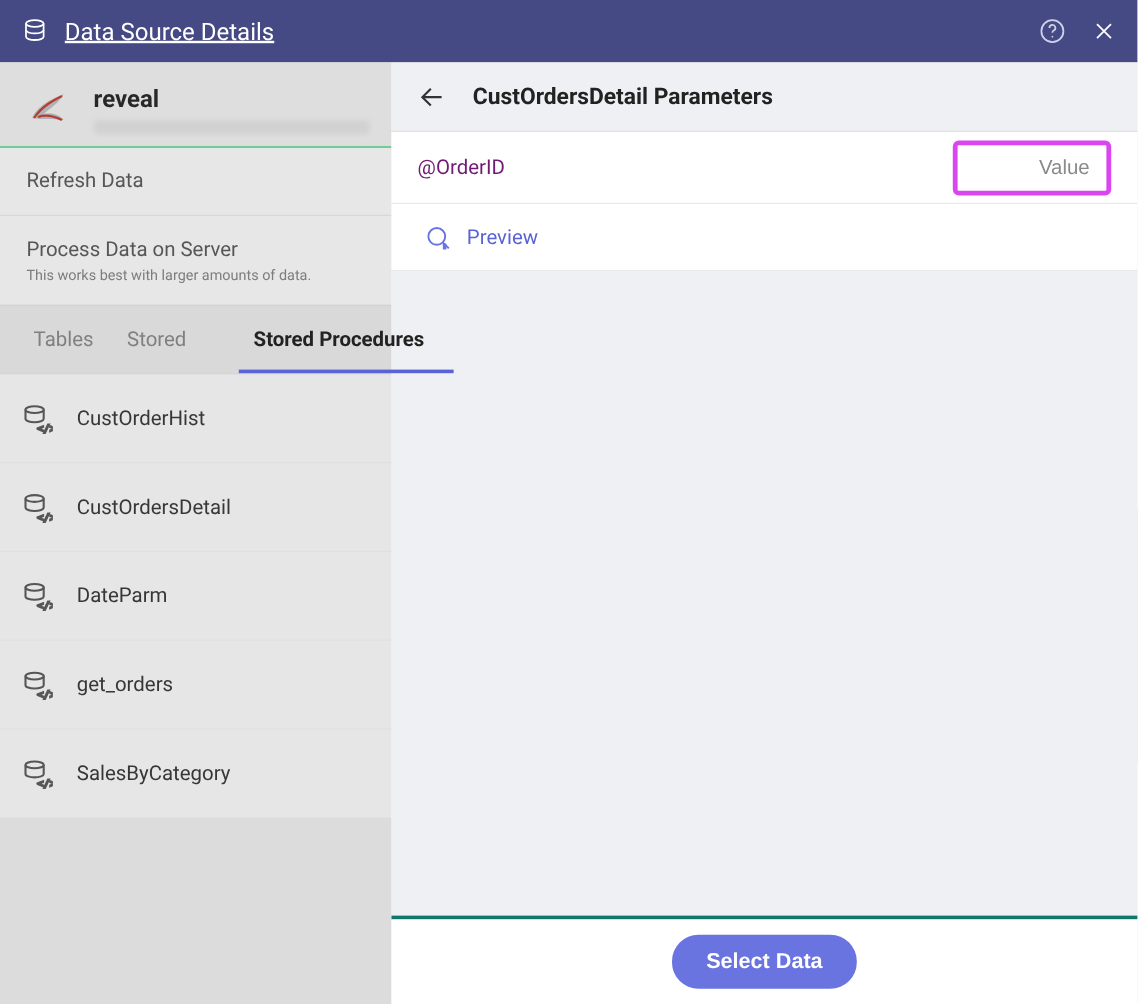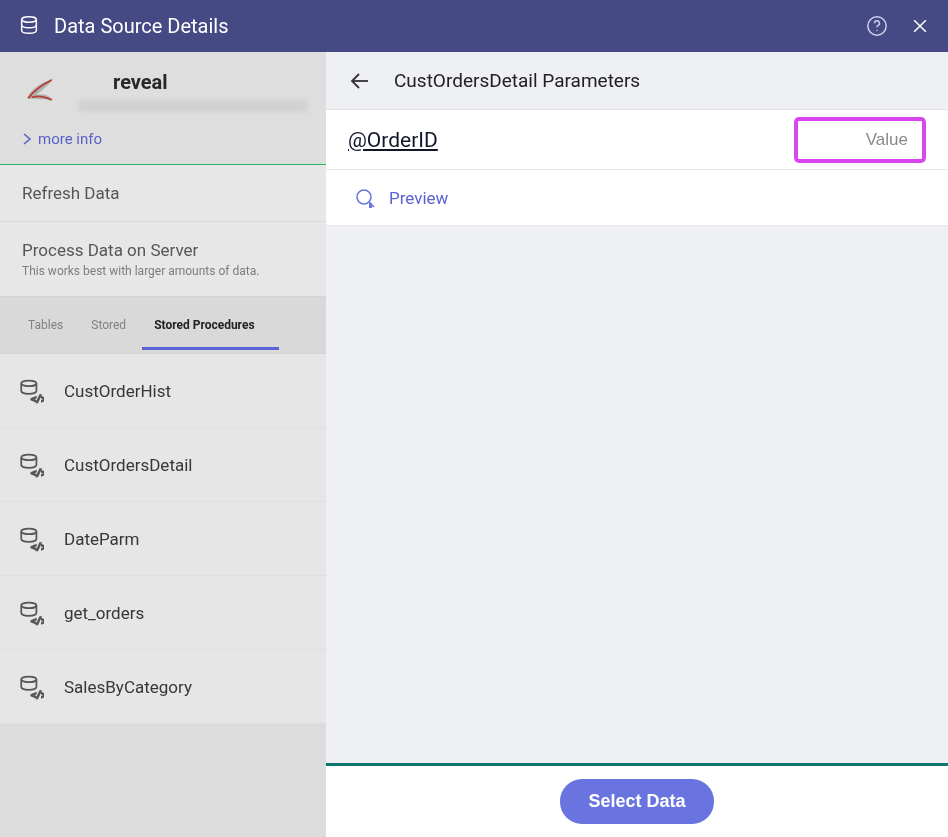--- a/index.html
+++ b/index.html
@@ -4,60 +4,60 @@
 <style>
   * { box-sizing: border-box; }
   html, body { margin:0; padding:0; font-family: -apple-system, BlinkMacSystemFont, "Segoe UI", Roboto, Arial, sans-serif; }
   body { width:948px; height:837px; overflow:hidden; background:#fff; color:#222; }
 
   
   .topbar {
     height:52px; background:#464a84; display:flex; align-items:center; justify-content:space-between;
     padding:0 18px; color:#fff;
   }
-  .topbar-left { display:flex; align-items:center; gap:14px; }
+  .topbar-left { display:flex; align-items:center; gap:14px;text-decoration:underline; }
   .topbar-title { font-size:20px; font-weight:400; }
   .topbar-right { display:flex; align-items:center; gap:22px; }
 
   
   .main { display:flex; height:785px; }
 
   
   .left {
     width:326px; flex:0 0 326px; background:#ececec; position:relative; display:flex; flex-direction:column;
     border-right:0;
   }
   .dim-overlay { position:absolute; inset:0; background:rgba(95,95,95,0.10); pointer-events:none; }
 
   .ds-header { padding:18px 20px 10px 20px; display:flex; align-items:flex-start; gap:18px; }
-  .ds-title { font-size:20px; font-weight:700; color:#222;margin-left:35px; }
+  .ds-title { font-size:20px; font-weight:700; color:#222; }
   .ds-sub { margin-top:6px; width:230px; height:12px; background:#cfcfcf; border-radius:3px; filter:blur(2px); opacity:0.8;}
 
   .more-info { padding:8px 22px 16px 22px; color:#5a63d6; font-size:15px; display:flex; align-items:center; gap:6px; }
 
   .row-item { padding:18px 22px; font-size:17px; color:#555; border-top:1px solid #e6e6e6; background:#f7f7f7; }
   .row-item.first { border-top:1px solid #22c55e;}
   .row-sub { font-size:12px; color:#808080; margin-top:4px; }
 
   .tabs { display:flex; gap:20px; padding:0 24px; height:58px; align-items:center; background:#e7e7e7; border-top:1px solid #e0e0e0; border-bottom:1px solid #e0e0e0;}
-  .tab { font-size:12px; color:#808080; padding:18px 4px; white-space:nowrap; position:relative;}
-  .tab.active { color:#222; font-weight:700; }
+  .tab { font-size:17px; color:#808080; padding:18px 4px; white-space:nowrap; position:relative;}
+  .tab.active { color:#222; font-weight:700;margin-left:28px; }
   .tab.active::after { content:""; position:absolute; left:-8px; right:-20px; bottom:0; height:3px; background:#5a63d6;}
 
   .sp-list { display:flex; flex-direction:column; }
   .sp-item { display:flex; align-items:center; gap:20px; padding:0 18px; height:74px; font-size:17px; color:#333; border-bottom:1px solid #eee; background:#f5f5f5;}
   .left-footer { flex:1; background:#eaeaea; }
 
   
   .right { flex:1; display:flex; flex-direction:column; background:#eef0f3; }
   .panel-header { height:58px; display:flex; align-items:center; gap:22px; padding:0 22px; border-bottom:1px solid #e1e1e1; }
-  .panel-title { font-size:19px; font-weight:400; color:#222; }
+  .panel-title { font-size:19px; font-weight:700; color:#222; }
 
   .param-row { height:60px; background:#fff; display:flex; align-items:center; justify-content:space-between; padding:0 22px; border-bottom:1px solid #e8e8e8;}
-  .param-name { font-size:21px; color:#0f172a;text-decoration:underline; }
+  .param-name { font-size:17px; color:#701a75; }
   .param-input { width:132px; height:46px; border:4px solid #d946ef; border-radius:5px; padding:0 14px; font-size:17px; color:#888; text-align:right; outline:none; }
   .param-input::placeholder { color:#8a8a8a; }
 
   .preview-row { height:56px; background:#fff; display:flex; align-items:center; gap:12px; padding:0 27px; border-bottom:1px solid #e8e8e8;}
   .preview-text { color:#5a63d6; font-size:17px; }
 
   .right-body { flex:1; }
 
   .right-footer { height:74px; background:#fff; display:flex; align-items:center; justify-content:center; border-top:3px solid #0f766e;}
   .select-btn { background:#6a74e0; color:#fff; font-size:18px; font-weight:700; border:none; border-radius:22px; padding:12px 28px; cursor:pointer;}
@@ -107,28 +107,20 @@
           <path d="M10 34 C18 22 30 16 38 12" stroke="#c0392b" stroke-width="2.2" fill="none"></path>
           <path d="M14 33 C22 30 30 32 38 36" stroke="#c0392b" stroke-width="2.2" fill="none"></path>
         </svg>
       </span>
       <div>
         <div class="ds-title">reveal</div>
         <div class="ds-sub"></div>
       </div>
     </div>
 
-    <div class="more-info">
-      <span class="ico">
-        <svg width="10" height="12" viewBox="0 0 10 12">
-            <path d="M2 1 L8 6 L2 11" fill="none" stroke="#5a63d6" stroke-width="1.6"></path>
-          </svg>
-      </span>
-      <span>more info</span>
-    </div>
 
     <div class="row-item first">
       <span>Refresh Data</span>
     </div>
 
     <div class="row-item">
       <div>Process Data on Server</div>
       <div class="row-sub">This works best with larger amounts of data.</div>
     </div>
 

